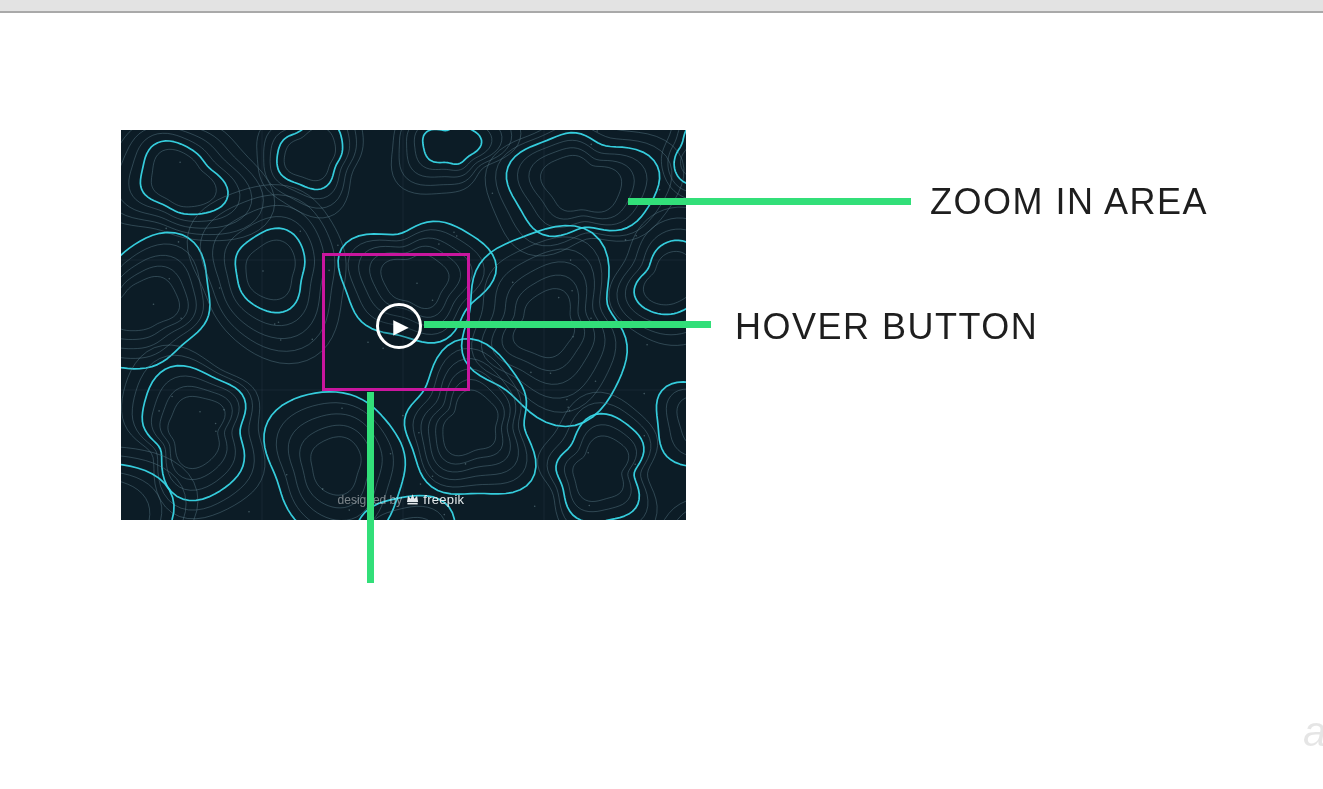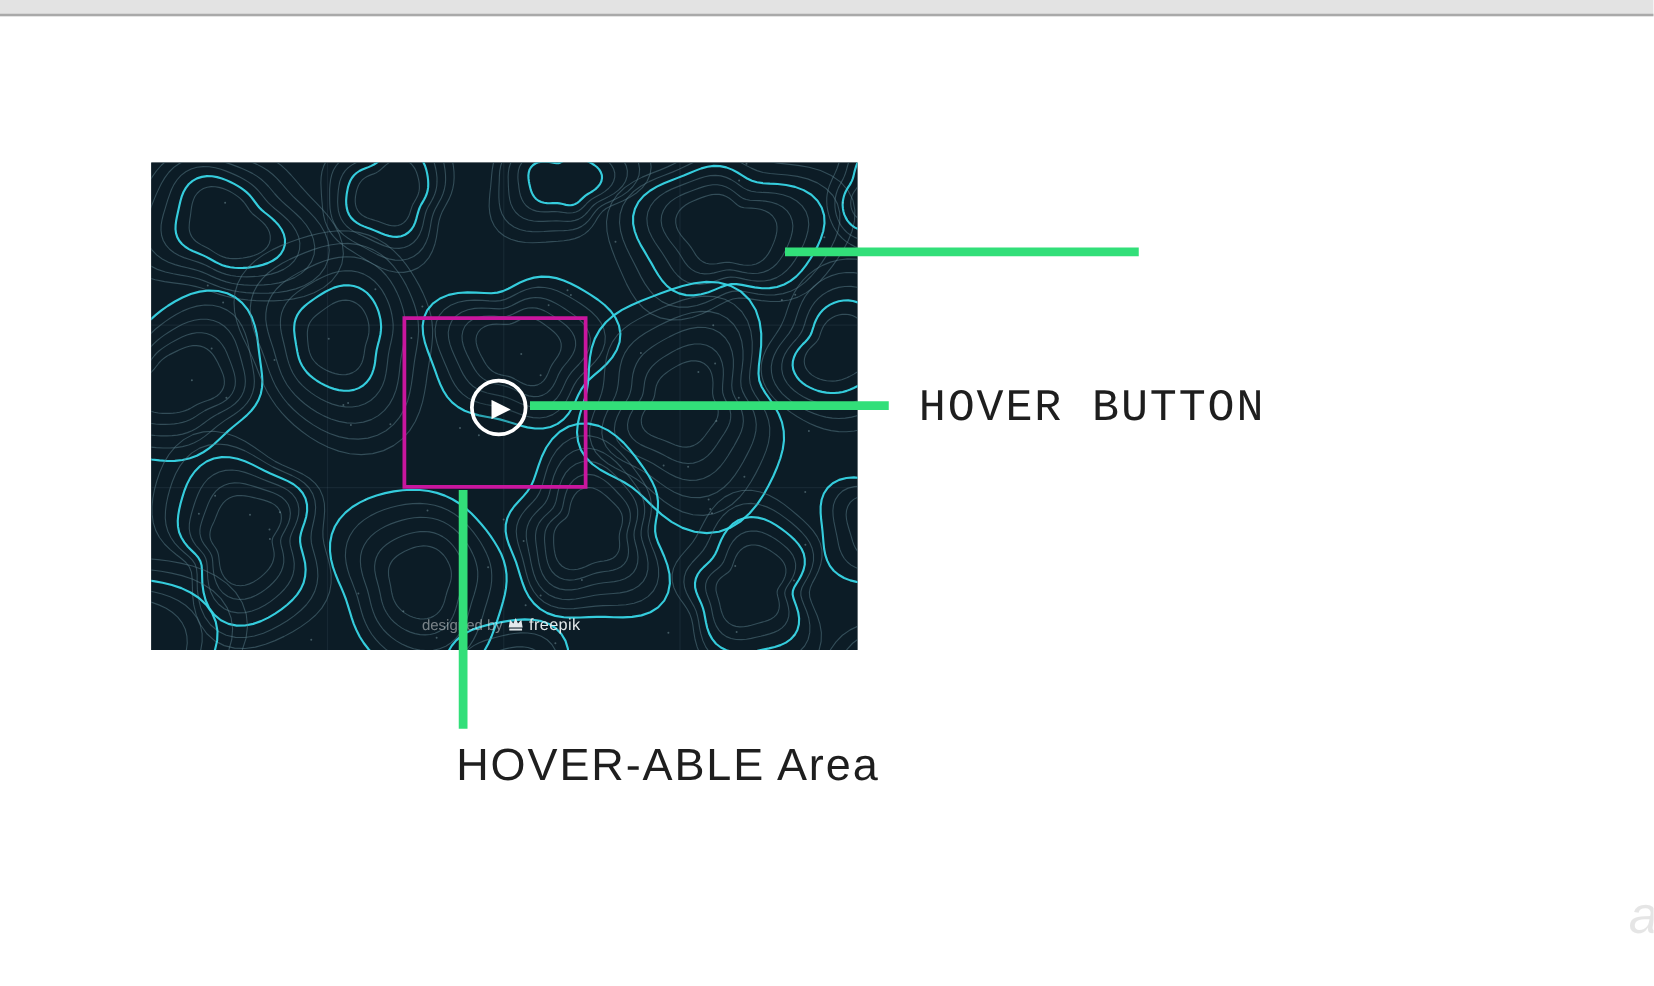--- a/index.html
+++ b/index.html
@@ -233,18 +233,18 @@
   <div class="hover-area"></div>
 
   <button class="play">
     <span>▶</span>
   </button>
 
   <div class="line" id="line-zoom"></div>
   <div class="line" id="line-hover"></div>
   <div class="line" id="line-area"></div>
 
-  <div class="label" id="label-hover" style="color: rgb(30, 30, 30); font-family: Liberation Mono, monospace;">HOVER BUTTON</div>
-  <div class="label" id="label-area" style="color: rgb(30, 30, 30);">HOVER-ABLE Area</div>
+  <div class="label" id="label-zoom" style="color: rgb(30, 30, 30);">ZOOM IN AREA</div>
+  <div class="label" id="label-hover" style="color: rgb(30, 30, 30);">HOVER BUTTON</div>
 
   <div class="corner-artifact">a</div>
 
 </div>
 
 </body></html>

